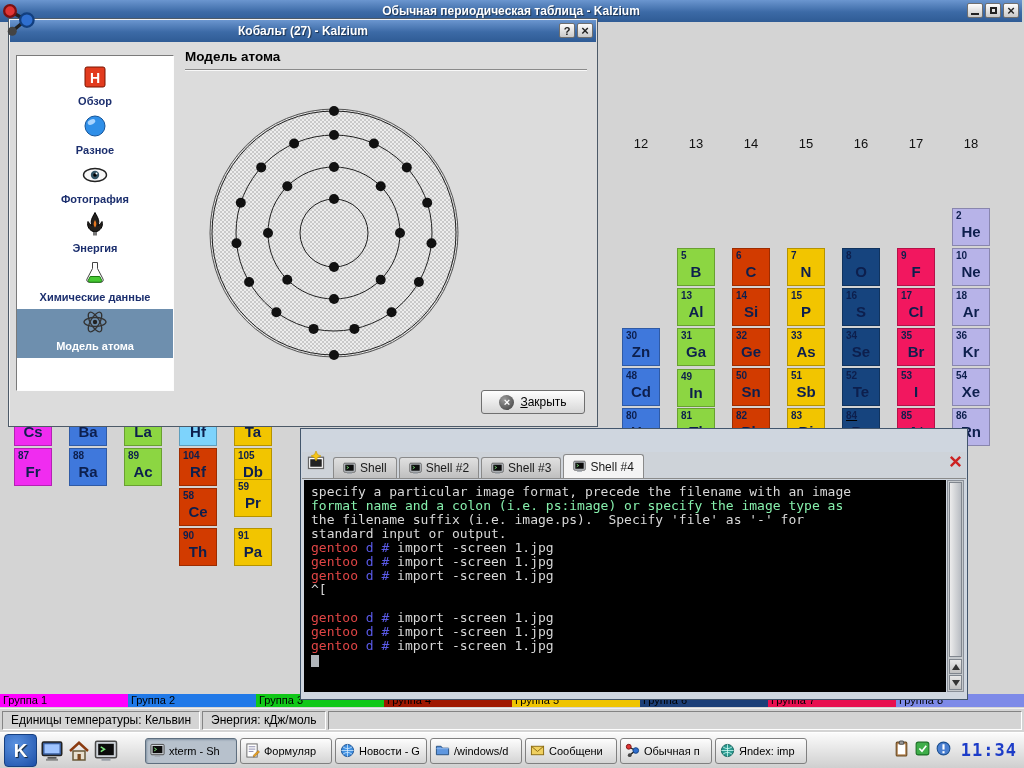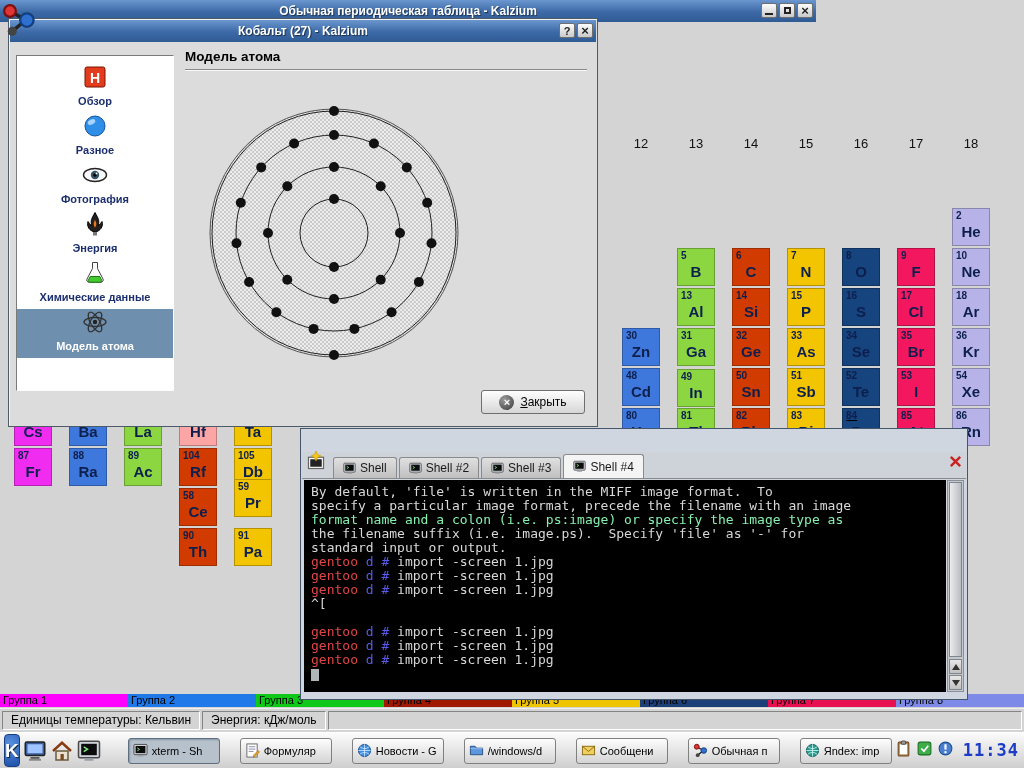--- a/index.html
+++ b/index.html
@@ -78,38 +78,38 @@
   
   #molecule{position:absolute;left:1px;top:2px;z-index:12;}
   
   #taskbar{position:absolute;left:0;top:732px;width:1024px;height:36px;
            background:linear-gradient(#fbfbfb,#cfcfcf);border-top:1px solid #fff;
            display:flex;align-items:center;gap:3px;padding:0 4px;box-sizing:border-box;z-index:40;}
   #kmenu{width:31px;height:31px;border-radius:4px;background:radial-gradient(circle at 35% 30%,#5a92e0,#1c4fa8);
          display:flex;align-items:center;justify-content:center;border:1px solid #174080;}
   #kmenu::before{content:"K";color:#fff;font-weight:bold;font-size:19px;text-shadow:1px 1px 1px #123;}
   .launcher{width:24px;height:24px;display:inline-block;}
-  #task-buttons{display:flex;gap:20px;margin-left:8px;padding-left:16px;}
+  #task-buttons{display:flex;gap:3px;margin-left:8px;padding-left:16px;}
   .taskbtn{width:92px;height:26px;display:flex;align-items:center;gap:4px;padding:0 4px;box-sizing:border-box;
            background:linear-gradient(#fdfdfd,#d4d4d4);border:1px solid #808080;border-radius:3px;
            font-size:11px;white-space:nowrap;overflow:hidden;}
   .taskbtn.active{background:#b7c1cc;border-color:#5f6f7f;box-shadow:inset 1px 1px 2px #8495a6;}
   .taskbtn .tb-label{overflow:hidden;text-overflow:clip;}
   #tray{margin-left:auto;display:flex;align-items:flex-start;gap:4px;padding-right:3px;}
   #clock{font-family:"DejaVu Sans Mono",monospace;font-weight:bold;font-size:17px;color:#1c3cc8;
          letter-spacing:1px;margin-left:5px;}
   .ico{display:inline-block;}
   .ico svg{width:100%;height:100%;display:block;}
 </style>
 </head>
 <body>
 
 <div id="desktop">
 
-  <div class="titlebar" id="main-titlebar" style="left:0;top:0;width:816px;height:22px;">
+  <div class="titlebar" id="main-titlebar" style="left:0;top:0;width:1022px;height:22px;">
     <span class="tb-title">Обычная периодическая таблица - Kalzium</span>
     <span class="tb-btns">
       <span class="winbtn">
           <span class="g-min"></span>
         </span>
       <span class="winbtn">
           <span class="g-max"></span>
         </span>
       <span class="winbtn">
           <span class="g-close"></span>
@@ -268,21 +268,21 @@
         <span class="s">Cs</span>
       </div>
       <div class="el" style="left: 69px; top: 408px; background: rgb(63, 120, 220);">
         <span class="n">56</span>
         <span class="s">Ba</span>
       </div>
       <div class="el" style="left: 124px; top: 408px; background: rgb(140, 214, 66);">
         <span class="n">57</span>
         <span class="s">La</span>
       </div>
-      <div class="el" style="left: 179px; top: 408px; background: #fca5a5;">
+      <div class="el" style="left: 179px; top: 408px; background: #7dd3fc;">
         <span class="n">72</span>
         <span class="s">Hf</span>
       </div>
       <div class="el" style="left: 234px; top: 408px; background: rgb(242, 197, 0);">
         <span class="n">73</span>
         <span class="s">Ta</span>
       </div>
       <div class="el" style="left: 14px; top: 448px; background: rgb(240, 44, 240);">
         <span class="n">87</span>
         <span class="s">Fr</span>
@@ -480,21 +480,20 @@
               </svg>
             </span>
             <span class="ktab-label">Shell #4</span>
           </span>
         </span>
       <span id="closetab-btn"><span class="ico" style="width:15px;height:15px"><svg viewBox="0 0 16 16">
               <path d="M3 3 L13 13 M13 3 L3 13" stroke="#cc2222" stroke-width="2.6"></path>
             </svg></span></span>
     </div>
     <div id="kon-term">
-        <div class="tline"><span style="color: rgb(216, 216, 216);">By default, 'file' is written in the MIFF image format.  To</span></div>
         <div class="tline"><span style="color: rgb(216, 216, 216);">specify a particular image format, precede the filename with an image</span></div>
         <div class="tline"><span style="color: #86efac;">format name and a colon (i.e. ps:image) or specify the image type as</span></div>
         <div class="tline"><span style="color: rgb(216, 216, 216);">the filename suffix (i.e. image.ps).  Specify 'file' as '-' for</span></div>
         <div class="tline"><span style="color: rgb(216, 216, 216);">standard input or output.</span></div>
         <div class="tline"><span style="color: rgb(224, 69, 69);">gentoo</span><span style="color: rgb(216, 216, 216);"> </span><span style="color: rgb(90, 90, 232);">d</span><span style="color: rgb(216, 216, 216);"> </span><span style="color: rgb(90, 90, 232);">#</span><span style="color: rgb(216, 216, 216);"> import -screen 1.jpg</span></div>
         <div class="tline"><span style="color: rgb(224, 69, 69);">gentoo</span><span style="color: rgb(216, 216, 216);"> </span><span style="color: rgb(90, 90, 232);">d</span><span style="color: rgb(216, 216, 216);"> </span><span style="color: rgb(90, 90, 232);">#</span><span style="color: rgb(216, 216, 216);"> import -screen 1.jpg</span></div>
         <div class="tline"><span style="color: rgb(224, 69, 69);">gentoo</span><span style="color: rgb(216, 216, 216);"> </span><span style="color: rgb(90, 90, 232);">d</span><span style="color: rgb(216, 216, 216);"> </span><span style="color: rgb(90, 90, 232);">#</span><span style="color: rgb(216, 216, 216);"> import -screen 1.jpg</span></div>
         <div class="tline"><span style="color: rgb(216, 216, 216);">^[</span></div>
         <div class="tline">&nbsp;</div>
         <div class="tline"><span style="color: rgb(224, 69, 69);">gentoo</span><span style="color: rgb(216, 216, 216);"> </span><span style="color: rgb(90, 90, 232);">d</span><span style="color: rgb(216, 216, 216);"> </span><span style="color: rgb(90, 90, 232);">#</span><span style="color: rgb(216, 216, 216);"> import -screen 1.jpg</span></div>

